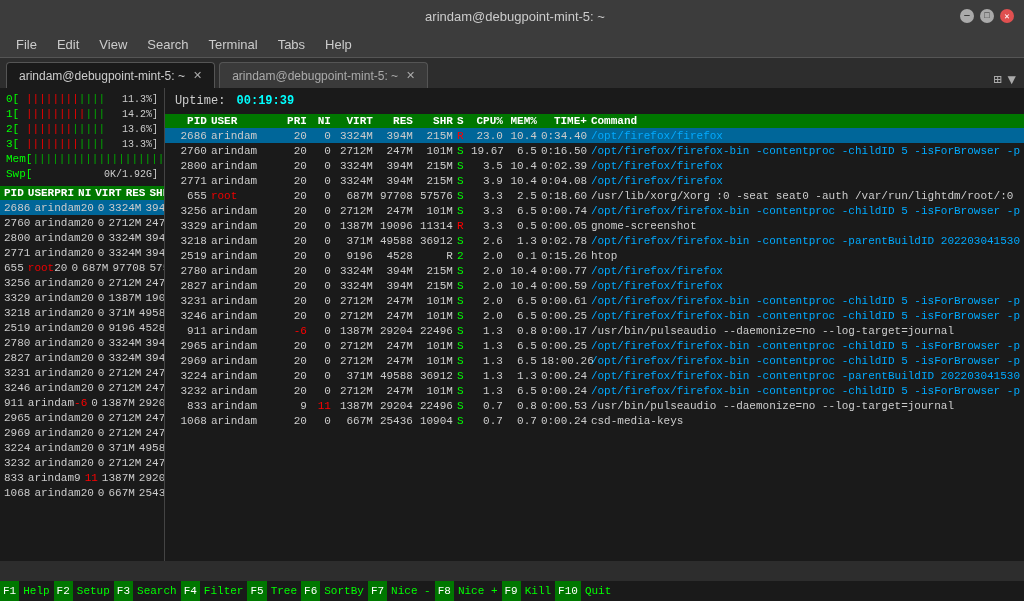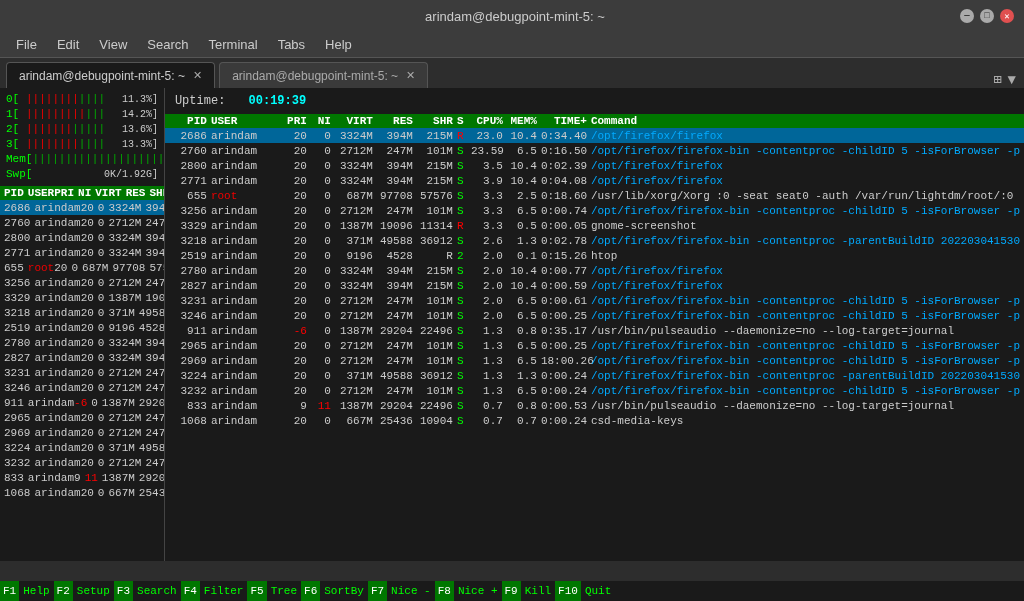--- a/index.html
+++ b/index.html
@@ -251,21 +251,21 @@
     .right-stats {
       padding: 4px 10px;
       font-size: 12px;
       color: #ccc;
       line-height: 18px;
     }
     .stat-line { display: flex; align-items: center; gap: 4px; }
     .stat-key { color: #ccc; }
     .stat-val-cyan { color: #0ff; font-weight: bold; }
     .stat-val-green { color: #0f0; font-weight: bold; }
-    .stat-time { color: #0ff; font-weight: bold; margin-left: 12px; }
+    .stat-time { color: #0ff; font-weight: bold; }
 
     .right-process-table {
       flex: 1;
       overflow: hidden;
     }
   </style>
 </head>
 <body>
 
 <div id="title-bar">
@@ -608,21 +608,21 @@
     </div>
         <div class="process-row normal">
       <span class="col-pid" style="color:#ccc">2760</span>
       <span class="col-user" style="color:#ccc">arindam</span>
       <span class="col-pri" style="color:#ccc">20</span>
       <span class="col-ni" style="color:#ccc">0</span>
       <span class="col-virt" style="color:#ccc">2712M</span>
       <span class="col-res" style="color:#ccc">247M</span>
       <span class="col-shr" style="color:#ccc">101M</span>
       <span class="col-s" style="color:#0f0">S</span>
-      <span class="col-cpu" style="color:#ccc">23.59</span>
+      <span class="col-cpu" style="color:#ccc">19.67</span>
       <span class="col-mem" style="color:#ccc">6.5</span>
       <span class="col-time" style="color:#ccc">0:16.50</span>
       <span class="col-cmd" style="color:#00aaff;overflow:hidden;white-space:nowrap;">/opt/firefox/firefox-bin -contentproc -childID 5 -isForBrowser -p</span>
     </div>
         <div class="process-row normal">
       <span class="col-pid" style="color:#ccc">2800</span>
       <span class="col-user" style="color:#ccc">arindam</span>
       <span class="col-pri" style="color:#ccc">20</span>
       <span class="col-ni" style="color:#ccc">0</span>
       <span class="col-virt" style="color:#ccc">3324M</span>
@@ -778,21 +778,21 @@
       <span class="col-pid" style="color:#ccc">911</span>
       <span class="col-user" style="color:#ccc">arindam</span>
       <span class="col-pri" style="color:#f00">-6</span>
       <span class="col-ni" style="color:#ccc">0</span>
       <span class="col-virt" style="color:#ccc">1387M</span>
       <span class="col-res" style="color:#ccc">29204</span>
       <span class="col-shr" style="color:#ccc">22496</span>
       <span class="col-s" style="color:#0f0">S</span>
       <span class="col-cpu" style="color:#ccc">1.3</span>
       <span class="col-mem" style="color:#ccc">0.8</span>
-      <span class="col-time" style="color:#ccc">0:35.17</span>
+      <span class="col-time" style="color:#ccc">0:00.17</span>
       <span class="col-cmd" style="color:#ccc;overflow:hidden;white-space:nowrap;">/usr/bin/pulseaudio --daemonize=no --log-target=journal</span>
     </div>
         <div class="process-row normal">
       <span class="col-pid" style="color:#ccc">2965</span>
       <span class="col-user" style="color:#ccc">arindam</span>
       <span class="col-pri" style="color:#ccc">20</span>
       <span class="col-ni" style="color:#ccc">0</span>
       <span class="col-virt" style="color:#ccc">2712M</span>
       <span class="col-res" style="color:#ccc">247M</span>
       <span class="col-shr" style="color:#ccc">101M</span>

